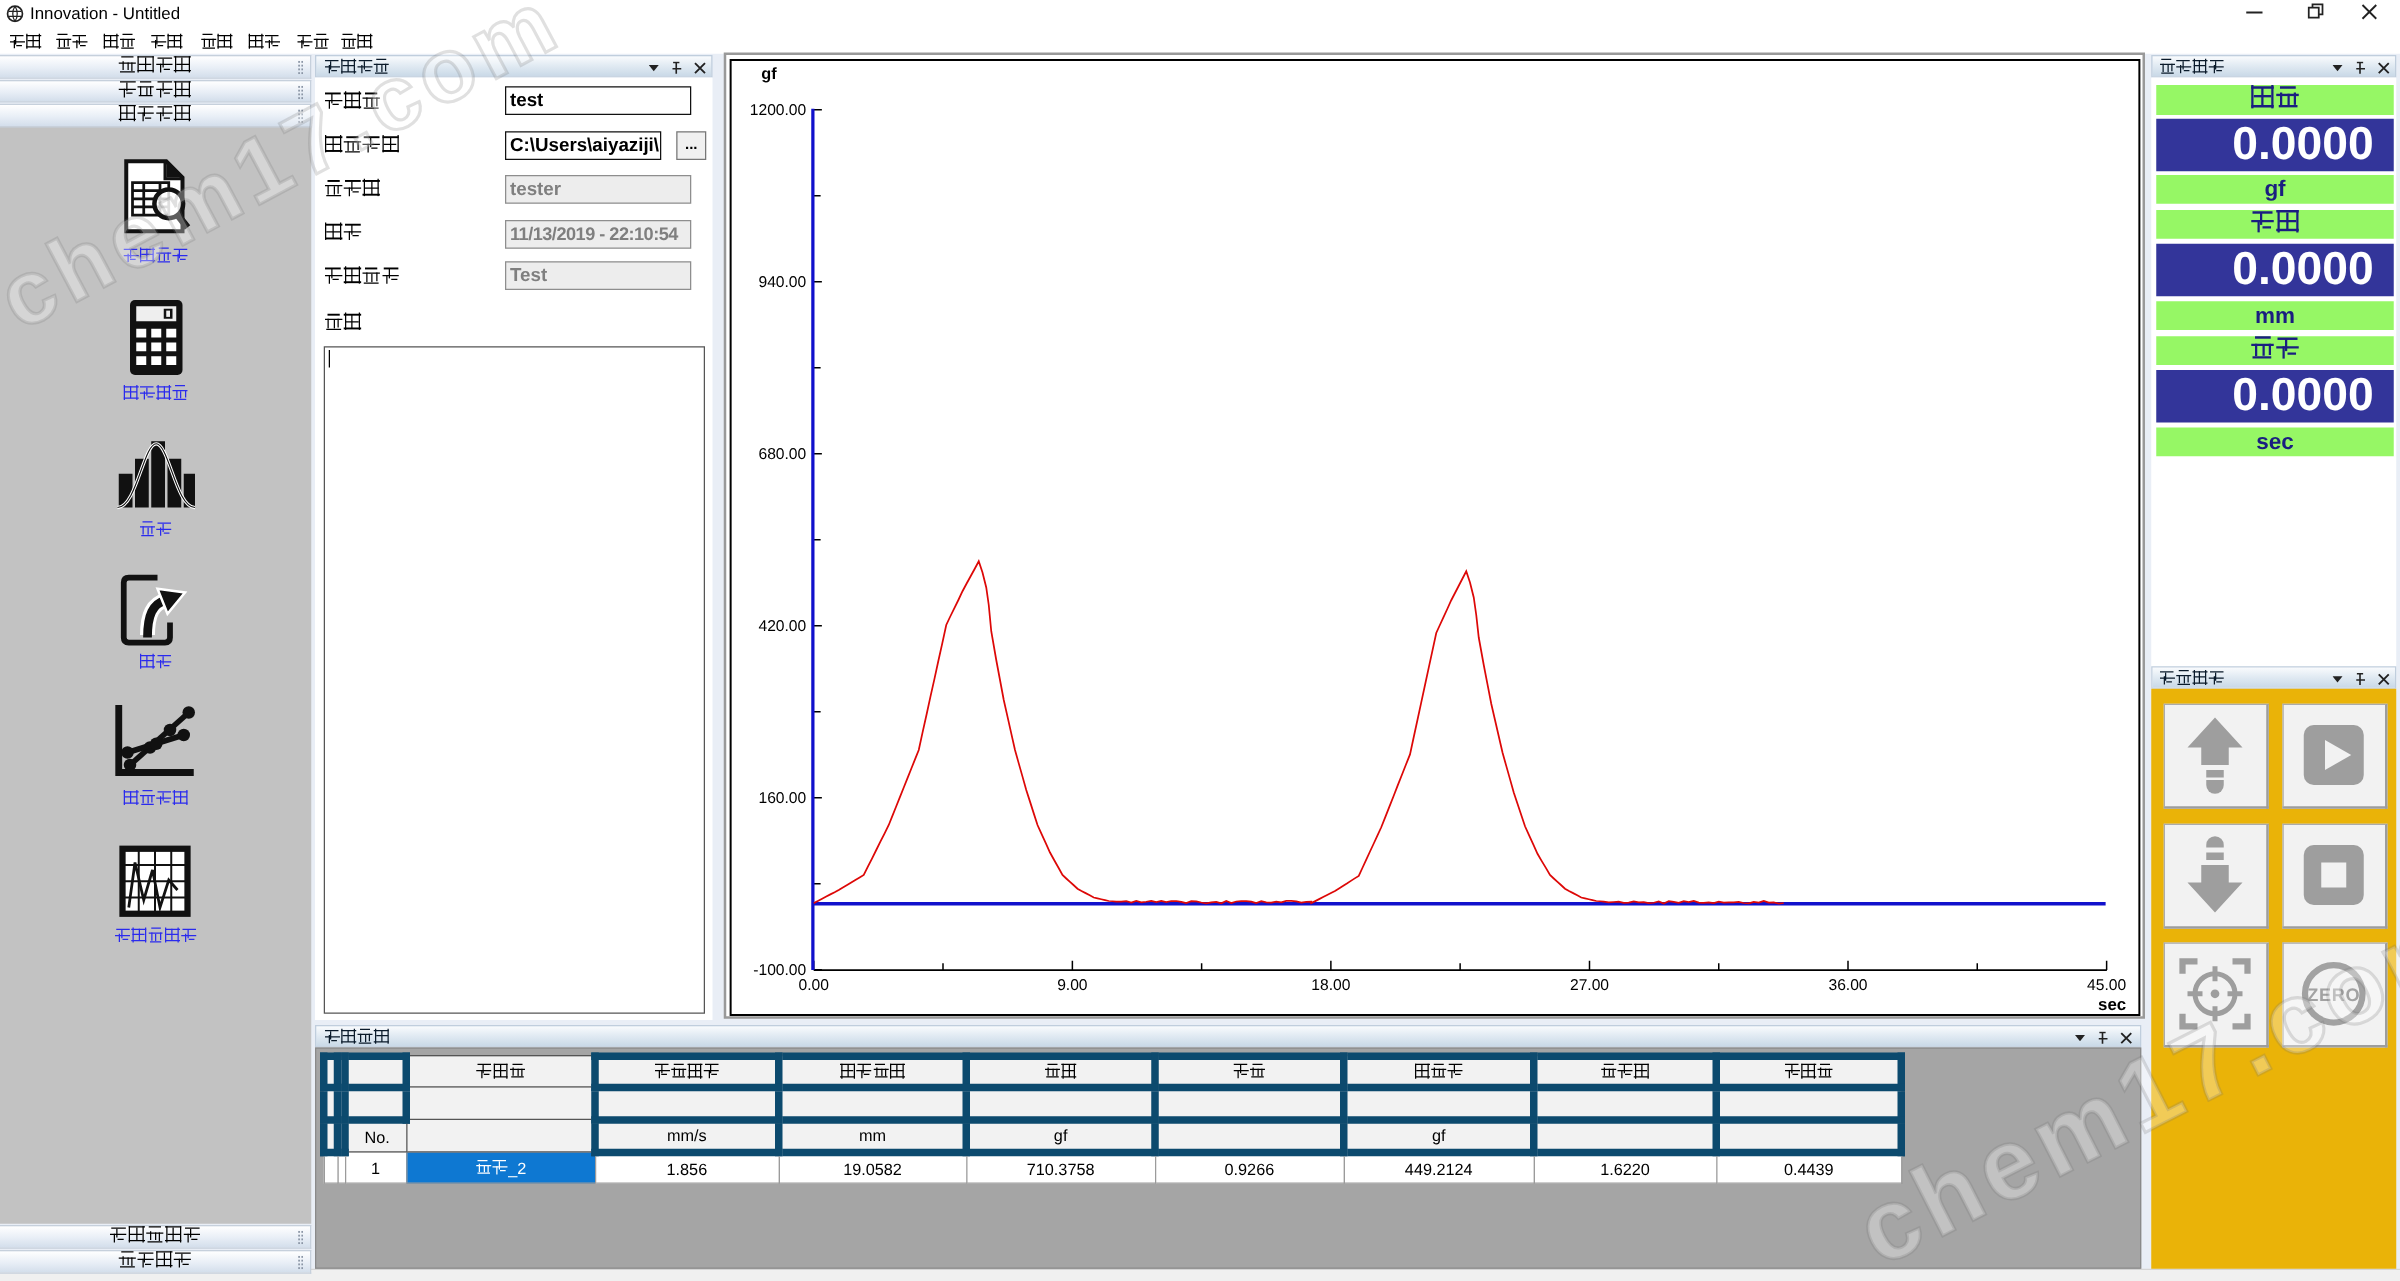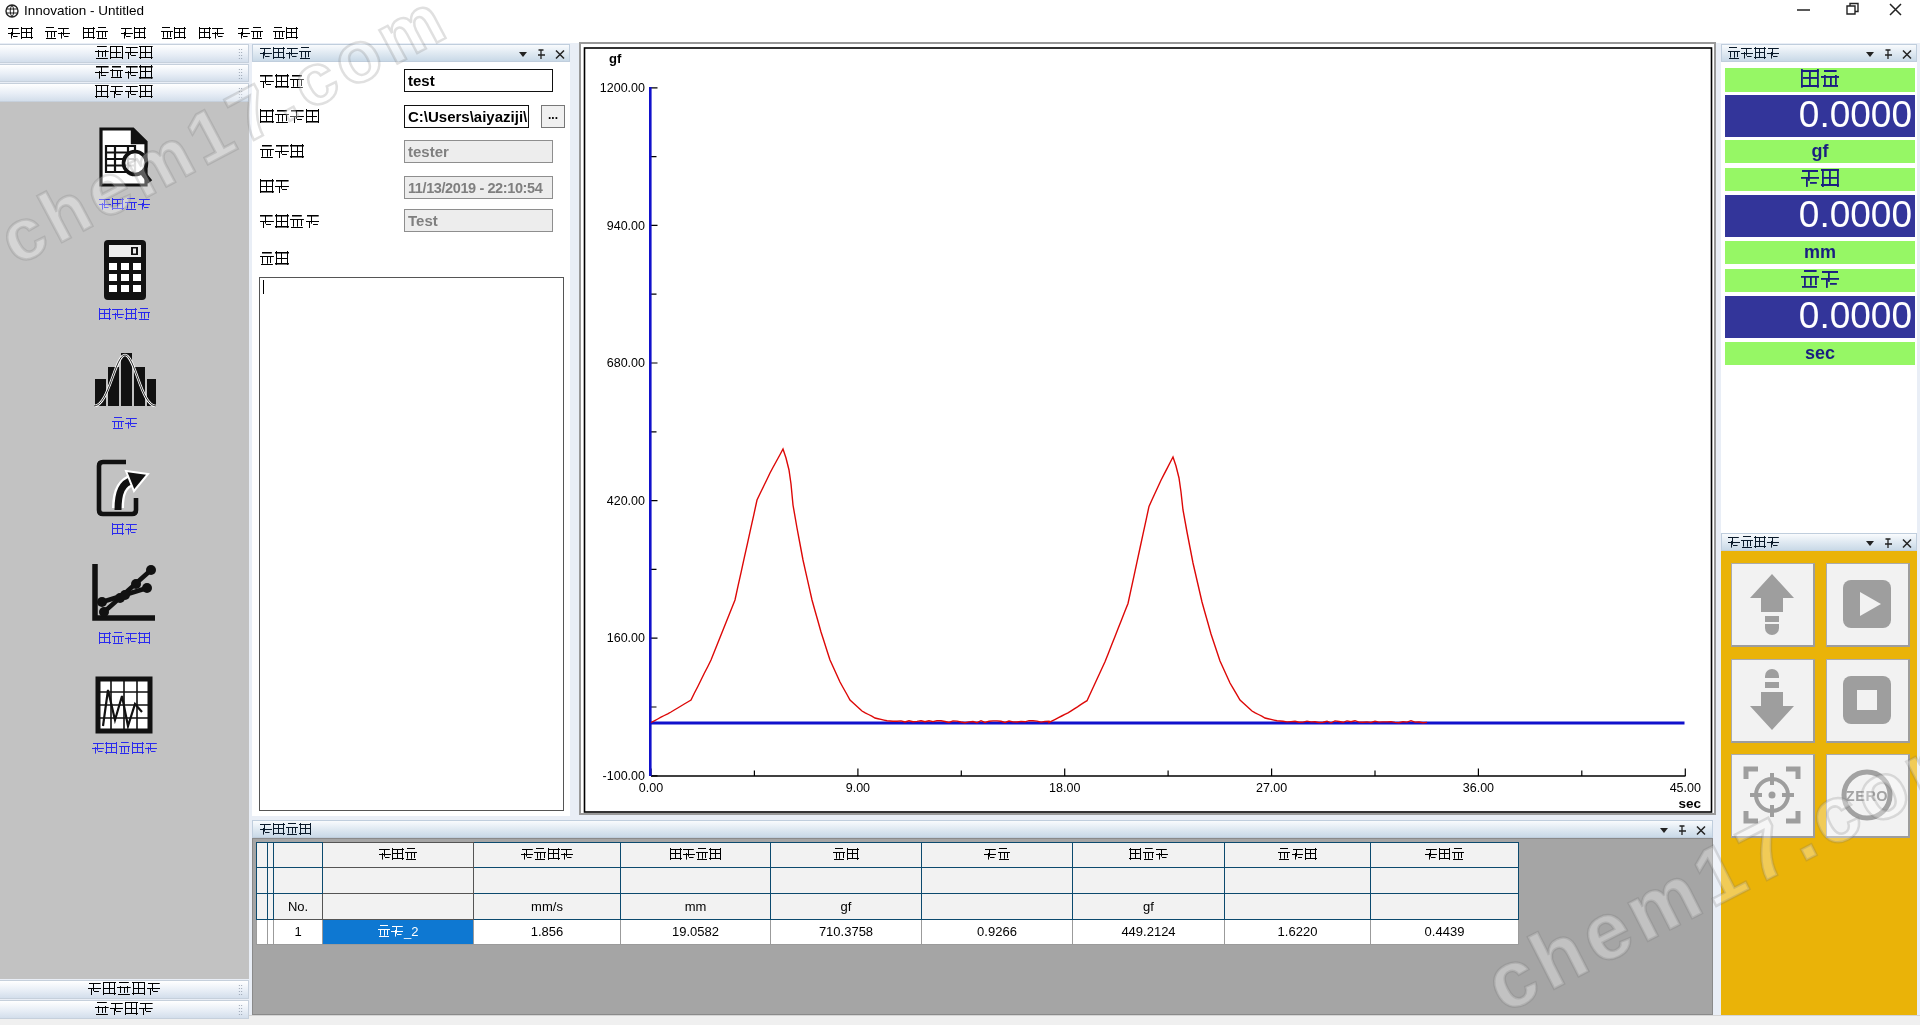--- a/index.html
+++ b/index.html
@@ -21,25 +21,25 @@
 linear-gradient(currentColor,currentColor) 20% 72%/10% 55% no-repeat,
 linear-gradient(currentColor,currentColor) 55% 75%/10% 48% no-repeat,
 linear-gradient(currentColor,currentColor) 85% 70%/10% 52% no-repeat,
 linear-gradient(currentColor,currentColor) 50% 98%/85% 10% no-repeat}
 .phead{position:absolute;height:18px;background:linear-gradient(180deg,#f9fbfd 0%,#e2ebf3 45%,#c9d9e7 100%);border:1px solid #c0cedd;font-size:13px;line-height:17px;color:#0a1a2a}
 .sbar{position:absolute;left:0;width:249px;height:18.5px;background:linear-gradient(180deg,#ffffff 0%,#e8eef6 55%,#d3deeb 100%);border:1px solid #c6d0dc;border-left:none;text-align:center;font-weight:bold;font-size:14.5px;line-height:16px}
 .grip{position:absolute;right:5px;top:3px;width:5px;height:12px;background:radial-gradient(circle,#8a95a5 35%,transparent 40%) 0 0/2.5px 3px}
 .inp{position:absolute;left:152px;width:149px;height:23px;border:1px solid #111;background:#fff;font-size:15px;font-weight:bold;padding:2px 3px;line-height:18px;overflow:hidden;white-space:nowrap}
 .dis{border:1px solid #8e8e8e;background:#ededed;color:#7f7f7f}
 .gbox{position:absolute;left:1725px;width:190px;height:23.5px;background:#96f765;color:#1a1e80;font-weight:bold;text-align:center}
-.nbox{position:absolute;left:1725px;width:190px;height:42px;background:#33359a;color:#fff;font-weight:normal;text-align:right;font-size:37px;line-height:40px;padding-right:3px}
+.nbox{position:absolute;left:1725px;width:190px;height:42px;background:#33359a;color:#fff;font-weight:bold;text-align:right;font-size:37px;line-height:40px;padding-right:16px}
 .obtn{position:absolute;width:84px;height:84px;background:#f2f2f2;border:1px solid #ababab;border-right:2px solid #9d9d9d;border-bottom:2px solid #9d9d9d}
 .wm{position:absolute;font-weight:bold;font-size:72px;white-space:nowrap;color:rgba(255,255,255,.32);-webkit-text-stroke:2.5px rgba(115,115,115,.22);letter-spacing:6px}
 table{border-collapse:collapse}
-.tc{background:#f2f2f2;border:1px solid #0c4a6e;text-align:center;padding:0}
+.tc{background:#f2f2f2;border:6px solid #0c4a6e;text-align:center;padding:0}
 .td2{border:1.5px solid #555}
 .tdark{border:1.5px solid #555}
 .tw{background:#fff;border:1px solid #9b9b9b;text-align:center;padding:0}
 </style></head><body>
 
 <div class="abs" style="left:0;top:0;width:1920px;height:24px;background:#fff">
 <svg class="abs" style="left:5px;top:4px" width="14" height="14" viewBox="0 0 14 14">
       <circle cx="7" cy="7" r="6" fill="none" stroke="#222" stroke-width="1.4"></circle>
       <path d="M2 5 L12 5 M2 9 L12 9 M7 1 A7 9 0 0 0 7 13 M7 1 A7 9 0 0 1 7 13" fill="none" stroke="#222" stroke-width="1"></path>
     </svg>

